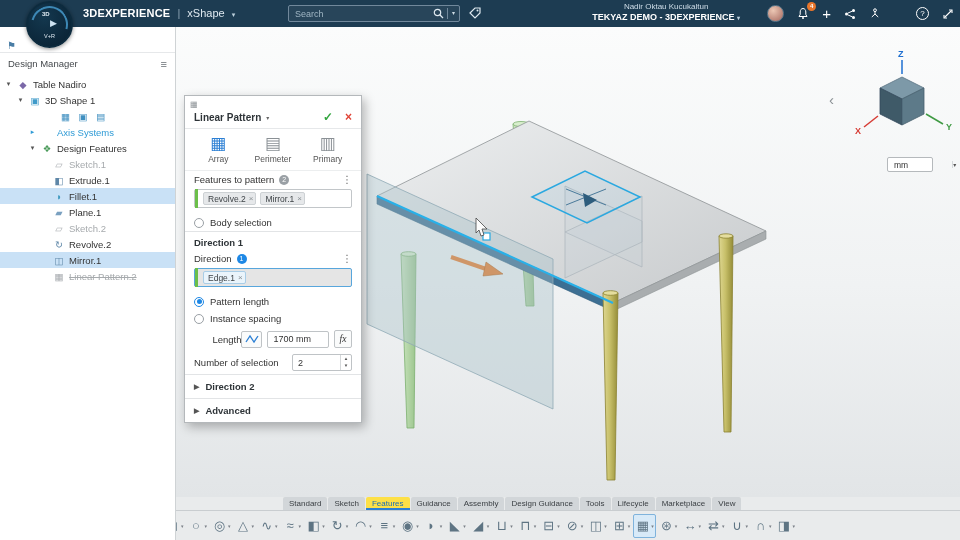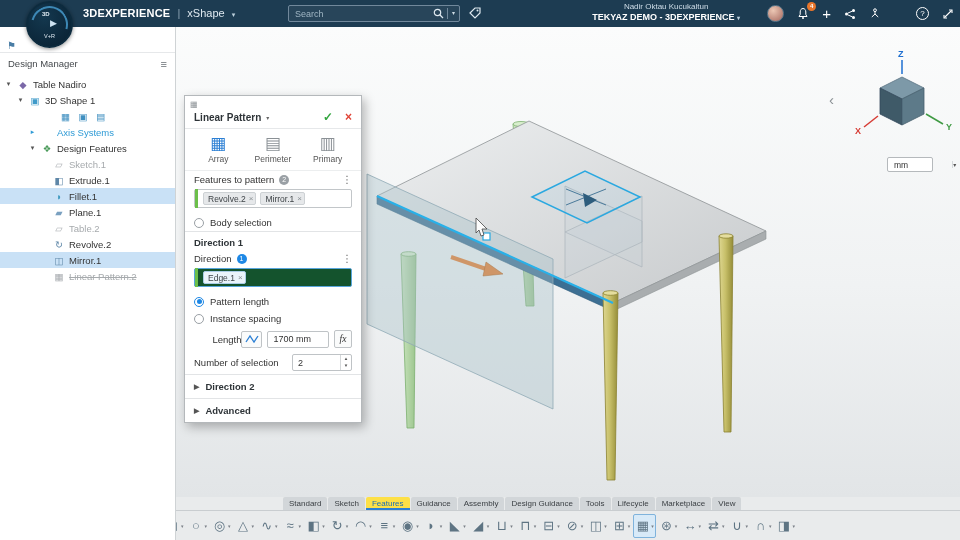--- a/index.html
+++ b/index.html
@@ -74,21 +74,21 @@
   .mode.selected .mglyph { color:#2b7fd4; }
   .mode .mlabel { font-size:8.5px; color:#555; }
   .drow { display:flex; align-items:center; padding:3px 9px; }
   .badge-gray { width:10px; height:10px; border-radius:50%; background:#9aa0a5; color:#fff; font-size:7px;
                 display:inline-flex; align-items:center; justify-content:center; margin-left:5px; flex:none; }
   .badge-blue { background:#1e88e5; }
   .kebab { margin-left:auto; color:#666; font-size:10px; }
   .chipbox { margin:1px 9px 6px; border:1px solid #c2c6c9; border-radius:2px; min-height:19px; display:flex;
              align-items:center; gap:4px; padding:2px 4px 2px 8px; position:relative; background:#fff; }
   .chipbox::before { content:''; position:absolute; left:0; top:-1px; bottom:-1px; width:3px; background:#6cbf4a; }
-  .chipbox.edge { background:#14532d; border-color:#58a6dc; }
+  .chipbox.edge { background:#e5e5e5; border-color:#58a6dc; }
   .chip { background:#e6e8ea; border:1px solid #cdd1d4; border-radius:2px; font-size:8.5px; padding:0 2px 0 4px;
           display:inline-flex; align-items:center; gap:3px; color:#3e4347; height:13px; }
   .chipbox.edge .chip { background:#eaf4fb; border-color:#a9cde6; }
   .chip .x { color:#8a9094; font-size:8px; }
   .radio { width:10px; height:10px; border:1px solid #9aa0a5; border-radius:50%; margin-right:6px; background:#fff; flex:none; }
   .radio.on { border-color:#1e88e5; }
   .radio.on::after { content:''; display:block; width:5px; height:5px; border-radius:50%; background:#1e88e5; margin:1.5px auto; }
   .sect-div { border-top:1px solid #e2e4e6; }
   .sect-title { font-weight:bold; padding:5px 9px 2px; color:#2e3438; }
   .lenlabel { width:50px;text-align:right; }
@@ -266,21 +266,21 @@
       <div class="titem" style="padding-left: 40px;">
         <span class="texp"></span>
         <span class="ticon" style="color: rgb(122, 160, 192);">▰</span>
         <span class="tlabel">Plane.1</span>
         <span class="tbadges"></span>
       </div>
 
       <div class="titem dim" style="padding-left: 40px;">
         <span class="texp"></span>
         <span class="ticon" style="color: rgb(168, 172, 176);">▱</span>
-        <span class="tlabel">Table.2</span>
+        <span class="tlabel">Sketch.2</span>
         <span class="tbadges"></span>
       </div>
 
       <div class="titem" style="padding-left: 40px;">
         <span class="texp"></span>
         <span class="ticon" style="color: rgb(95, 135, 168);">↻</span>
         <span class="tlabel">Revolve.2</span>
         <span class="tbadges"></span>
       </div>
 

